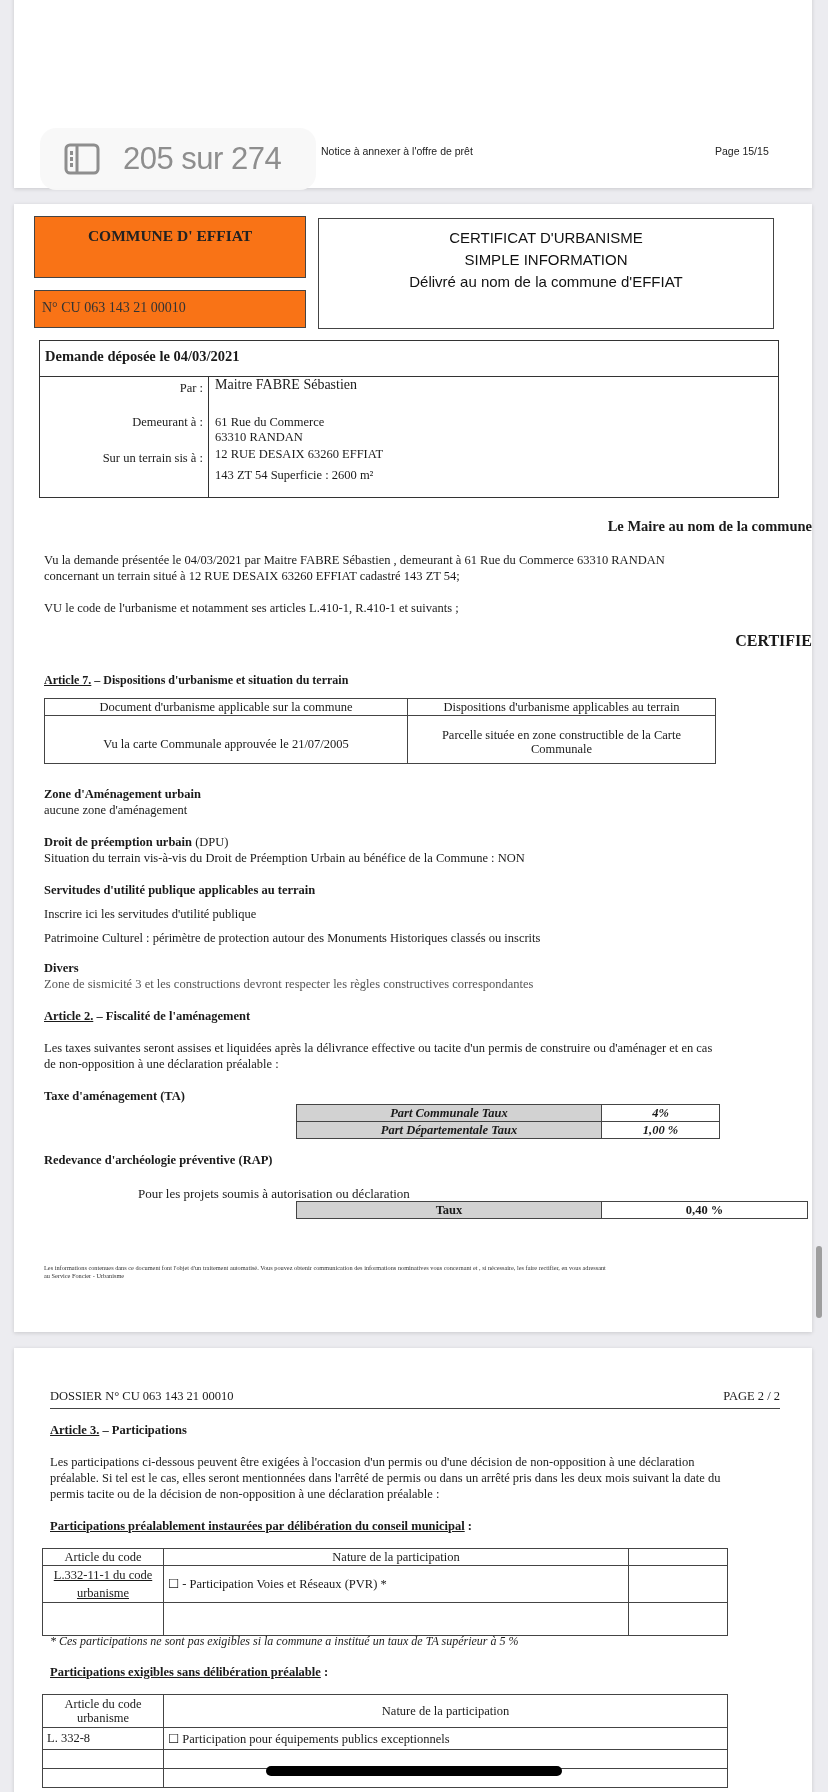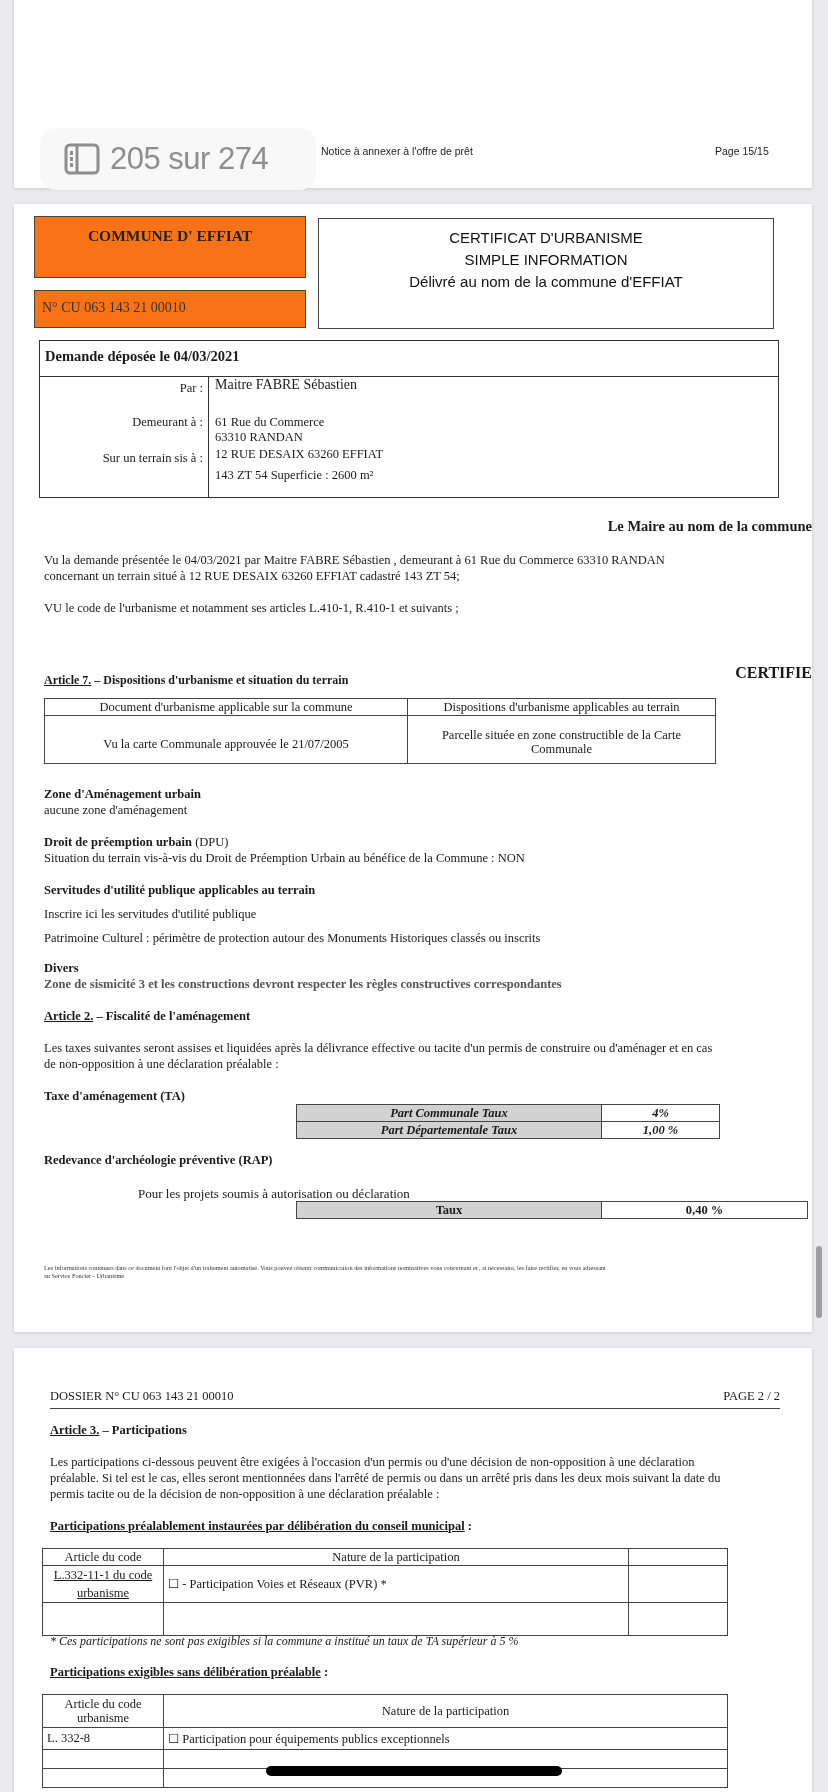--- a/index.html
+++ b/index.html
@@ -5,21 +5,21 @@
   * { box-sizing: border-box; margin: 0; padding: 0; }
   html, body { width: 828px; height: 1792px; overflow: hidden; }
   body { background: #ececf0; font-family: "Liberation Serif", serif; color: #1a1a1a; position: relative; }
 
   .page { position: absolute; background: #fff; box-shadow: 0 1px 4px rgba(0,0,0,0.15); }
   #page1 { left: 14px; top: -10px; width: 798px; height: 198px; }
   #page2 { left: 14px; top: 204px; width: 798px; height: 1128px; }
   #page3 { left: 14px; top: 1348px; width: 798px; height: 460px; }
 
   
-  .counter { position: absolute; left: 40px; top: 128px; width: 276px; height: 62px; background: rgba(248,248,248,0.96); border-radius: 16px; display: flex; align-items: center; padding-left: 24px; z-index: 5; }
+  .counter { position: absolute; left: 40px; top: 128px; width: 276px; height: 62px; background: rgba(248,248,248,0.96); border-radius: 16px; display: flex; align-items: center; padding-left: 24px; z-index: 5; gap: 13px; }
   .counter svg { width: 36px; height: 32px; margin-right: 10px; }
   .counter span { font-family: "Liberation Sans", sans-serif; font-size: 31px; color: #8e8e8e; letter-spacing: -0.5px; }
 
   .p1-footer-left { position: absolute; left: 321px; top: 166px; font-family: "Liberation Sans", sans-serif; font-size: 10.5px; color: #222; }
   .p1-footer-right { position: absolute; left: 715px; top: 166px; font-family: "Liberation Sans", sans-serif; font-size: 10.5px; color: #222; }
 
   
   .abs { position: absolute; }
   .grey-box { background: #f97316; border: 1.5px solid #444; }
   .commune { left: 20px; top: 12px; width: 272px; height: 62px; font-size: 15.5px; font-weight: bold; text-align: center; padding-top: 10px; color: #222; }
@@ -86,21 +86,21 @@
       <div class="dlabel" style="top:74px;">Sur un terrain sis à :</div>
       <div class="dval" style="top:70px;">12 RUE DESAIX 63260 EFFIAT</div>
       <div class="dval" style="top:91px;">143 ZT 54 Superficie : 2600 m²</div>
     </div>
   </div>
 
   <div class="abs center-bold" style="top:314px;font-size:14.5px;">Le Maire au nom de la commune</div>
   <div class="abs para" style="top:348px;">Vu la demande présentée le 04/03/2021 par Maitre FABRE Sébastien   , demeurant à 61  Rue du Commerce 63310 RANDAN</div>
   <div class="abs para" style="top:364px;">concernant un terrain situé à 12 RUE DESAIX 63260 EFFIAT cadastré 143 ZT 54;</div>
   <div class="abs para" style="top:396px;">VU le code de l'urbanisme et notamment ses articles L.410-1, R.410-1 et suivants ;</div>
-  <div class="abs center-bold" style="top:428px;font-size:16px;margin-top:32px;">CERTIFIE</div>
+  <div class="abs center-bold" style="top:428px;font-size:16px;">CERTIFIE</div>
 
   <div class="abs para" style="top:468px;font-weight:bold;font-size:12px;">
     <span class="ul">Article 7.</span><span> – Dispositions d'urbanisme et situation du terrain</span>
   </div>
 
   <table class="doc abs" style="left:30px;top:494px;width:672px;">
     <tbody>
         <tr style="height:17px;">
       <td style="width:363px;">Document d'urbanisme applicable sur la commune</td>
       <td>Dispositions d'urbanisme applicables au terrain</td>
@@ -115,21 +115,21 @@
   <div class="abs para" style="top:582px;font-weight:bold;">Zone d'Aménagement urbain</div>
   <div class="abs para" style="top:598px;">aucune zone d'aménagement</div>
   <div class="abs para" style="top:630px;">
     <b>Droit de préemption urbain</b><span> (DPU)</span>
   </div>
   <div class="abs para" style="top:646px;">Situation du terrain vis-à-vis du Droit de Préemption Urbain au bénéfice de la Commune : NON</div>
   <div class="abs para" style="top:678px;font-weight:bold;">Servitudes d'utilité publique applicables au terrain</div>
   <div class="abs para" style="top:702px;">Inscrire ici les servitudes d'utilité publique</div>
   <div class="abs para" style="top:726px;">Patrimoine Culturel : périmètre de protection autour des Monuments Historiques classés ou inscrits</div>
   <div class="abs para" style="top:756px;font-weight:bold;">Divers</div>
-  <div class="abs para" style="top:772px;color:#555;font-weight:bold;">Zone de sismicité 3 et les constructions devront respecter les règles constructives correspondantes</div>
+  <div class="abs para" style="top:772px;color:#555;">Zone de sismicité 3 et les constructions devront respecter les règles constructives correspondantes</div>
 
   <div class="abs para" style="top:804px;font-weight:bold;">
     <span class="ul">Article 2.</span><span> – Fiscalité de l'aménagement</span>
   </div>
   <div class="abs para" style="top:836px;">Les taxes suivantes seront assises et liquidées après la délivrance effective ou tacite d'un permis de construire ou d'aménager et en cas</div>
   <div class="abs para" style="top:852px;">de non-opposition à une déclaration préalable :</div>
 
   <div class="abs para" style="top:884px;font-weight:bold;">Taxe d'aménagement (TA)</div>
   <table class="doc abs tax-tbl" style="left:282px;top:900px;width:424px;font-style:italic;">
     <tbody>

